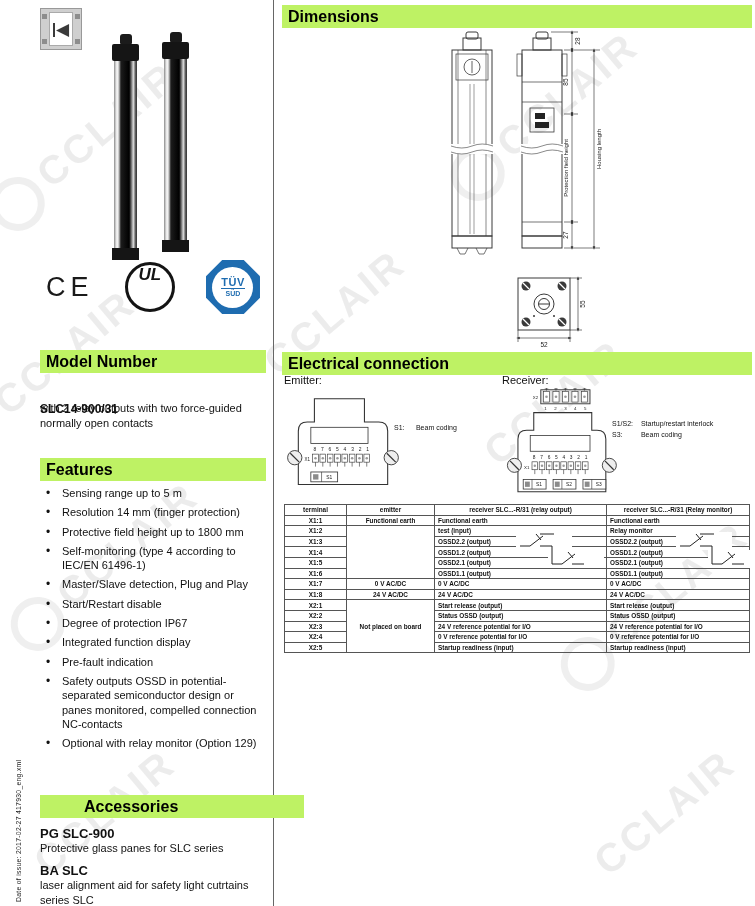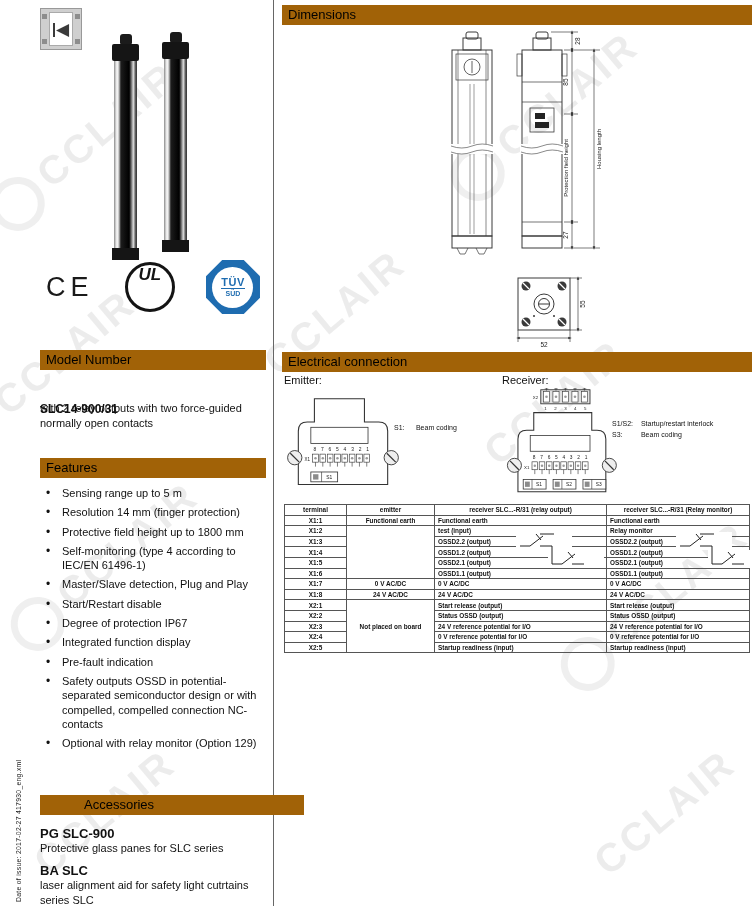--- a/index.html
+++ b/index.html
@@ -10,21 +10,21 @@
       opacity:.55;transform:rotate(-40deg);white-space:nowrap;pointer-events:none;}
   .wm.ring::before{content:'';display:inline-block;width:40px;height:40px;border:7px solid #e3e3e3;
       border-radius:50%;margin-right:8px;vertical-align:middle;}
   
   .side-text{position:absolute;left:22px;bottom:4px;transform:rotate(-90deg);transform-origin:0 100%;
       font-size:6.8px;color:#222;white-space:nowrap;letter-spacing:.3px;}
   .v-divider{position:absolute;left:273px;top:0;width:1px;height:906px;background:#666;}
   
   .col-left{position:absolute;left:40px;top:0;width:226px;height:906px;}
   .col-right{position:absolute;left:282px;top:0;width:470px;height:906px;}
-  .sec-header{background:#a16207;color:#000;font-weight:normal;font-size:13px;padding:3px 6px 2px;line-height:1.15;}
+  .sec-header{background:#bef264;color:#000;font-weight:bold;font-size:16px;padding:3px 6px 2px;line-height:1.15;}
   
   .nav-box{position:absolute;left:0;top:8px;width:40px;height:40px;border:1px solid #999;background:#cfcfcf;}
   .nav-white{position:absolute;left:8px;right:8px;top:3px;bottom:3px;background:#fff;border:1px solid #aaa;
       display:flex;align-items:center;justify-content:center;}
   .nav-tri{font-size:17px;color:#3a3a3a;line-height:1;}
   .nav-tri::before{content:'';display:inline-block;width:2px;height:14px;background:#3a3a3a;
       margin-right:1px;vertical-align:-2px;}
   .nav-notch{position:absolute;width:5px;height:5px;background:#8d8d8d;}
   
   .product{position:absolute;left:0;top:0;width:226px;height:260px;}
@@ -149,21 +149,21 @@
     <ul class="features">
       <li>Sensing range up to 5 m</li>
         <li>Resolution 14 mm (finger protection)</li>
         <li>Protective field height up to 1800 mm</li>
         <li>Self-monitoring (type 4 according to IEC/EN 61496-1)</li>
         <li>Master/Slave detection, Plug and Play</li>
         <li>Start/Restart disable</li>
         <li>Degree of protection IP67</li>
         <li>Integrated function display</li>
         <li>Pre-fault indication</li>
-        <li>Safety outputs OSSD in potential-separated semiconductor design or with compelled, compelled connection NC-contacts</li>
+        <li>Safety outputs OSSD in potential-separated semiconductor design or panes monitored, compelled connection NC-contacts</li>
         <li>Optional with relay monitor (Option 129)</li>
     </ul>
 
     <div class="sec-header sec-acc">Accessories</div>
     <div class="acc">
       <div class="acc-item">
           <div class="acc-name">PG SLC-900</div>
           <div class="acc-desc">Protective glass panes for SLC series</div>
         </div>
         <div class="acc-item">

